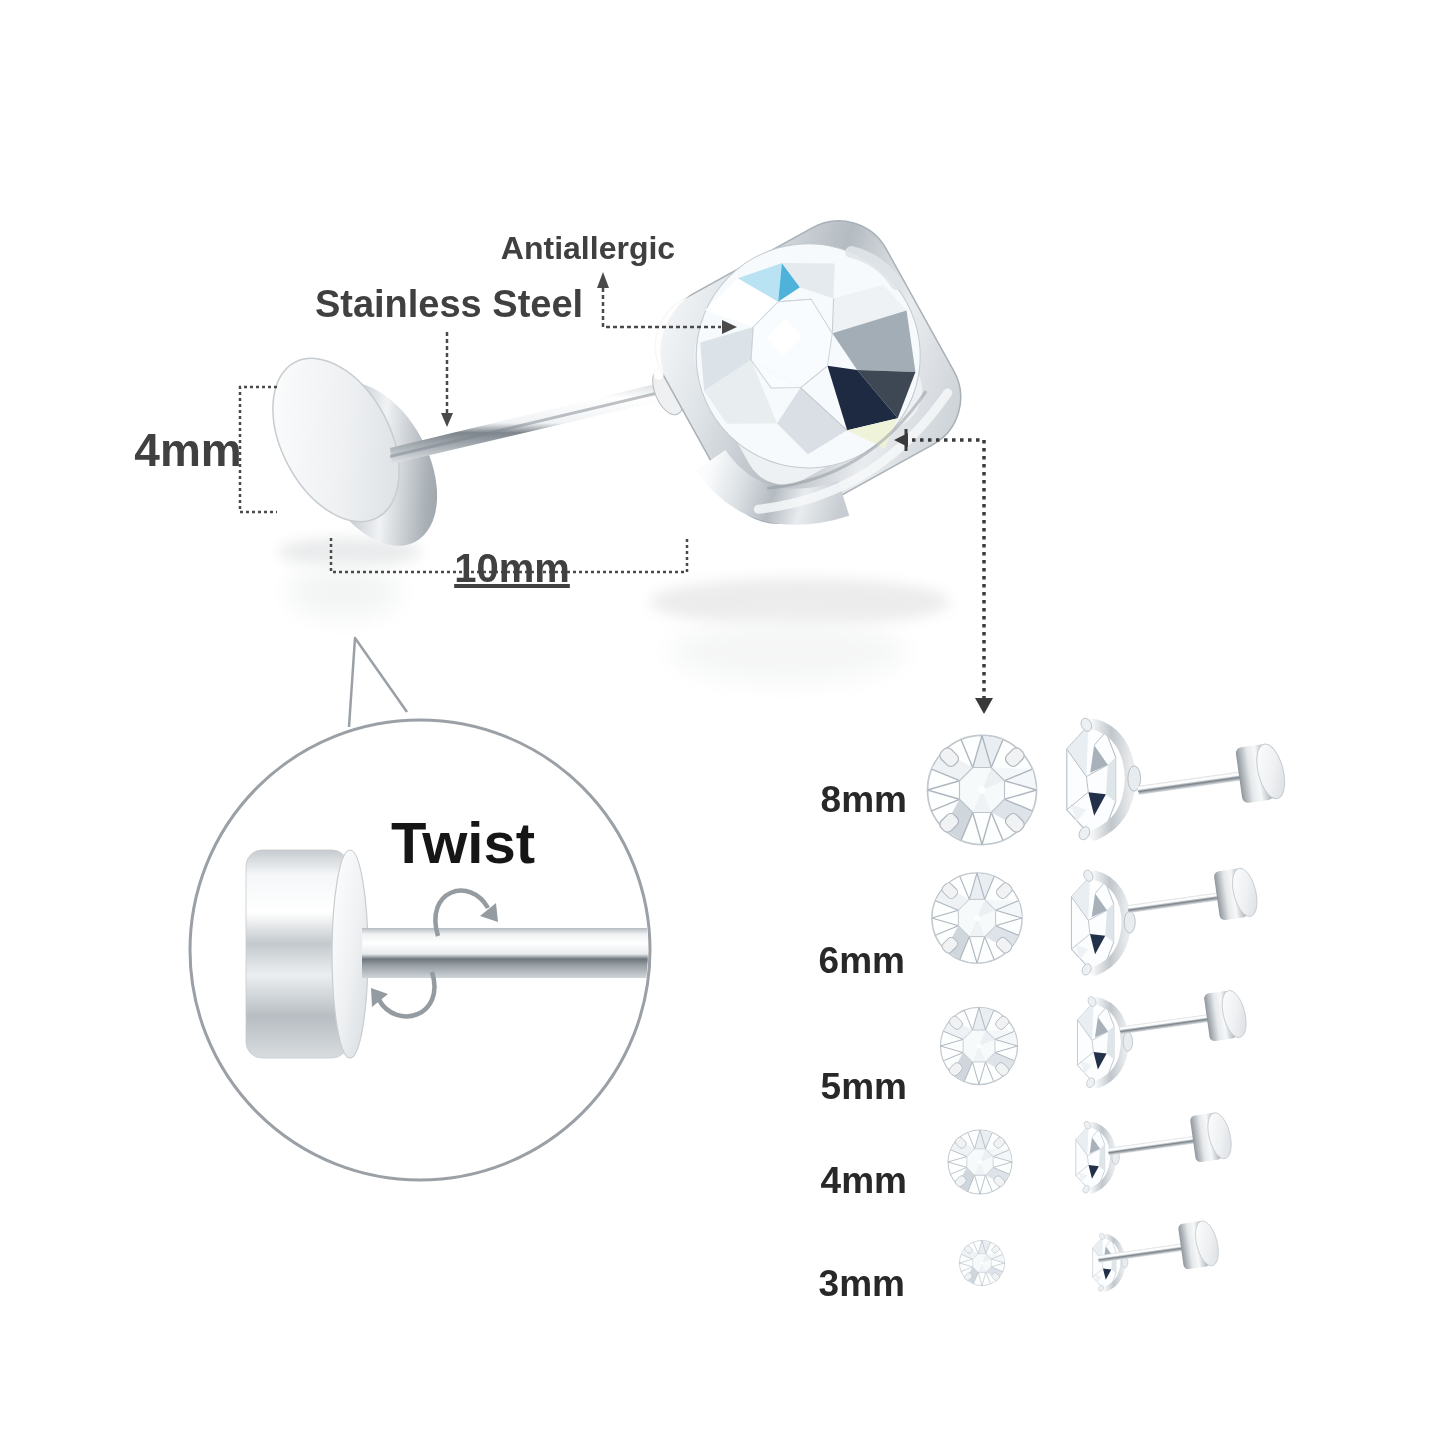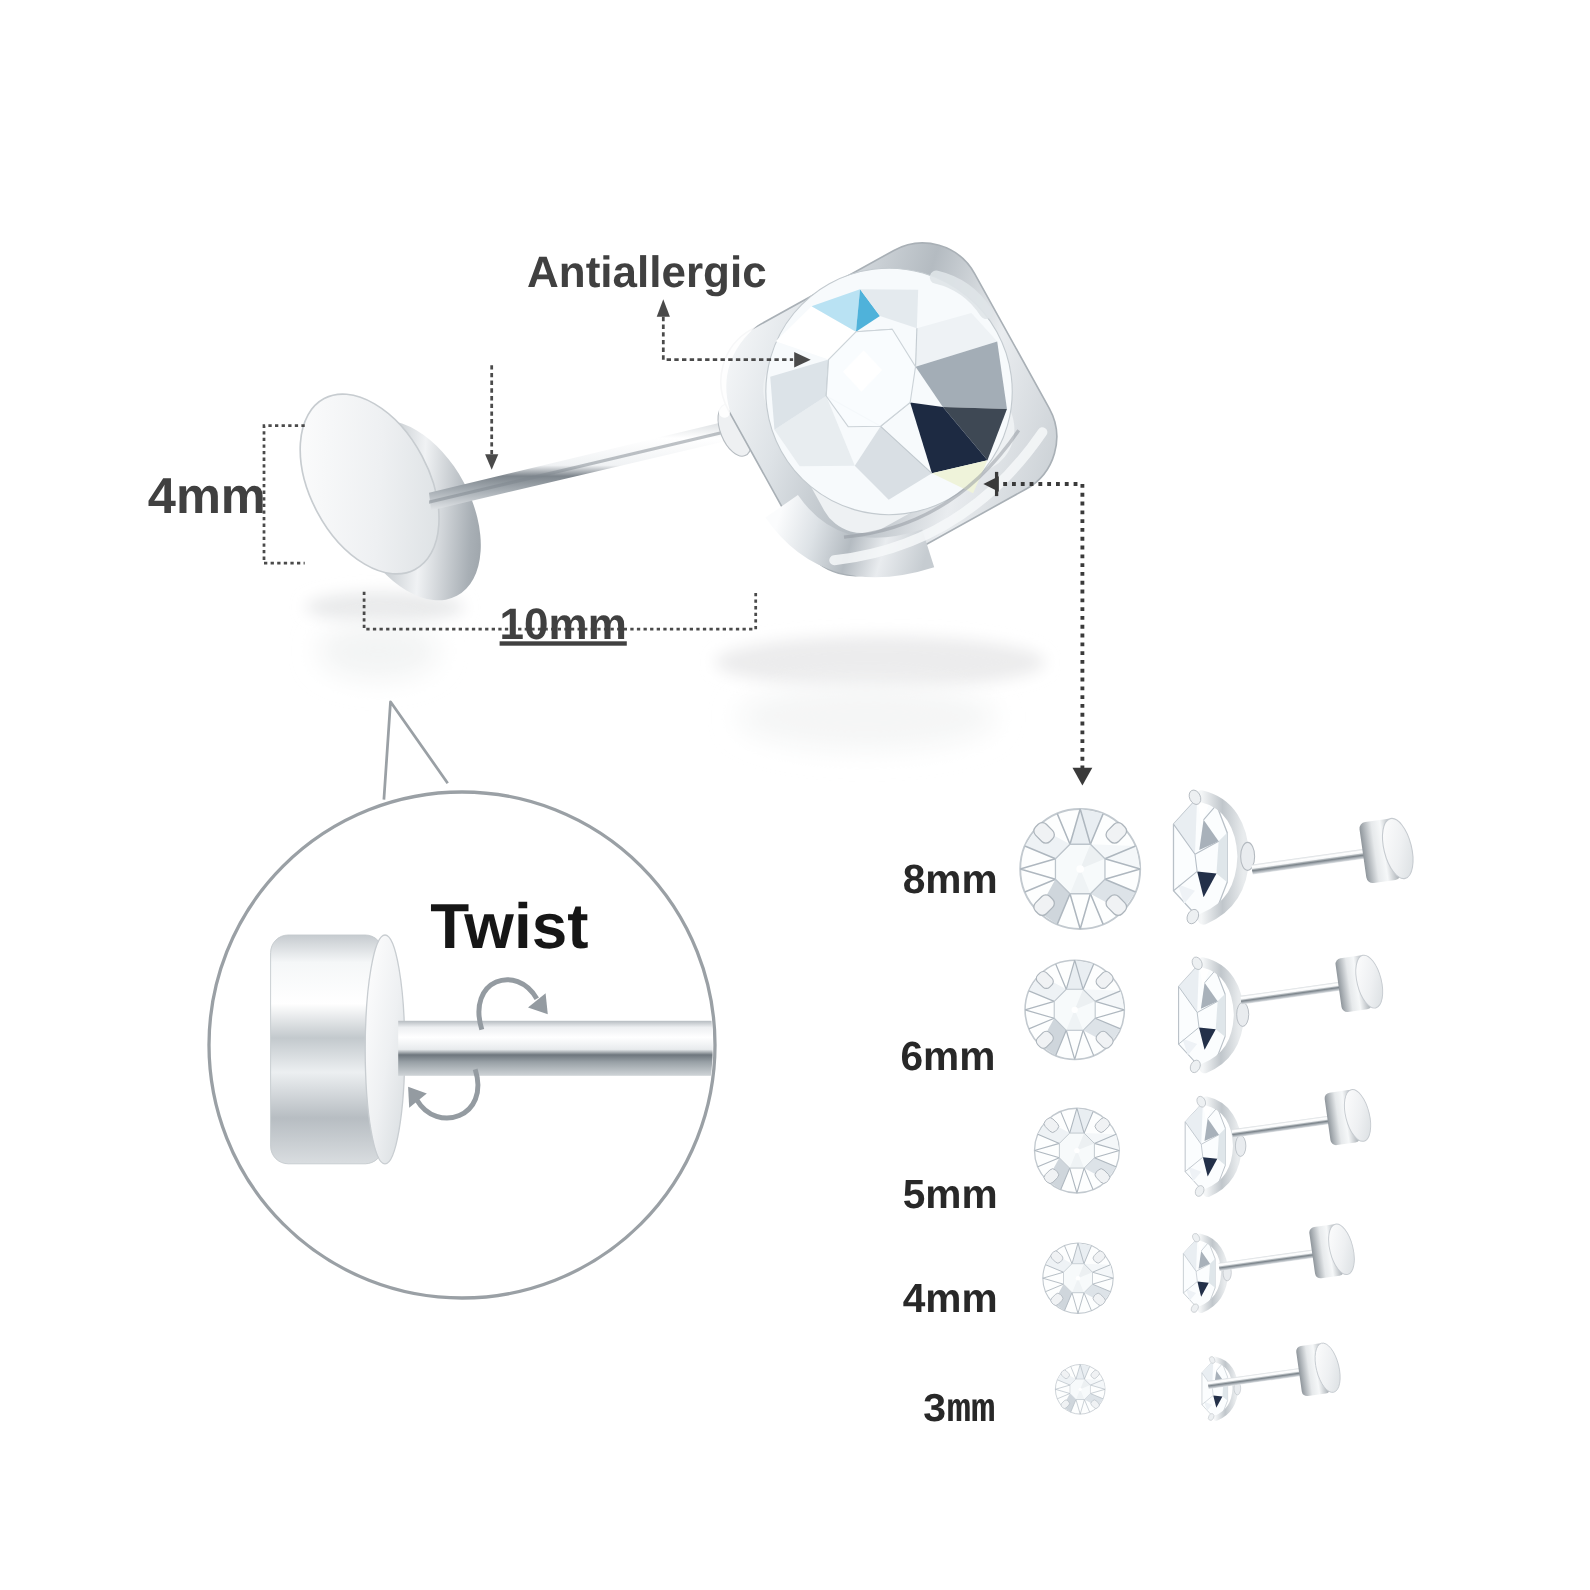--- a/index.html
+++ b/index.html
@@ -1,32 +1,32 @@
 <!DOCTYPE html>
 <html><head>
 <meta charset="utf-8">
 <style>
   html,body{margin:0;padding:0;background:#ffffff;}
   .canvas{position:relative;width:1445px;height:1445px;background:#ffffff;overflow:hidden;
           font-family:"Liberation Sans",sans-serif;}
   .scene{position:absolute;left:0;top:0;width:1445px;height:1445px;}
   .lbl{position:absolute;font-weight:700;color:#404040;white-space:nowrap;
        transform:translate(-50%,-50%);letter-spacing:0px;line-height:1;}
-  .lbl-antiallergic{left:588px;top:248px;font-size:40px;}
+  .lbl-antiallergic{left:588px;top:248px;font-size:32px;}
   .lbl-stainless{left:449px;top:304px;font-size:38px;}
   .lbl-4mm{left:188px;top:450px;font-size:46px;}
   .lbl-10mm{left:512px;top:568px;font-size:40px;text-decoration:underline;}
   .lbl-twist{left:463px;top:843px;font-size:58px;font-weight:700;color:#161616;text-align:right;}
   .size-lbl{position:absolute;font-weight:700;color:#282828;font-size:37px;white-space:nowrap;
             transform:translate(-100%,-50%);line-height:1;margin-top:24px;}
   .size-lbl-0{left:907px;top:775px;}
   .size-lbl-1{left:905px;top:936px;}
   .size-lbl-2{left:907px;top:1062px;}
   .size-lbl-3{left:907px;top:1156px;}
-  .size-lbl-4{left:905px;top:1259px;font-family:Liberation Mono, monospace;}
+  .size-lbl-4{left:905px;top:1259px;}
 </style>
 </head>
 <body>
 
 <div class="canvas">
 
 <svg class="scene" viewBox="0 0 1445 1445" aria-hidden="true">
   <defs>
     <linearGradient id="gFrame" x1="0" y1="0" x2="1" y2="1">
       <stop offset="0" stop-color="#fbfcfd"></stop>
@@ -267,20 +267,21 @@
       <use href="#gemFront" x="958" y="1239" width="48" height="48"></use>
       <use href="#crystalSide" x="1088" y="1232" width="42" height="61"></use>
       <g transform="translate(1098,1230) rotate(-8 0 28) scale(.82)">
             <use href="#postDisc" width="150" height="70"></use>
           </g>
     </g>
   </g>
 </svg>
 
 <div class="lbl lbl-antiallergic">Antiallergic</div>
+<div class="lbl lbl-stainless">Stainless Steel</div>
 <div class="lbl lbl-4mm">4mm</div>
 <div class="lbl lbl-10mm">10mm</div>
 <div class="lbl lbl-twist">Twist</div>
 
 <div class="size-lbl size-lbl-0">8mm</div>
 <div class="size-lbl size-lbl-1">6mm</div>
 <div class="size-lbl size-lbl-2">5mm</div>
 <div class="size-lbl size-lbl-3">4mm</div>
 <div class="size-lbl size-lbl-4">3mm</div>
 

